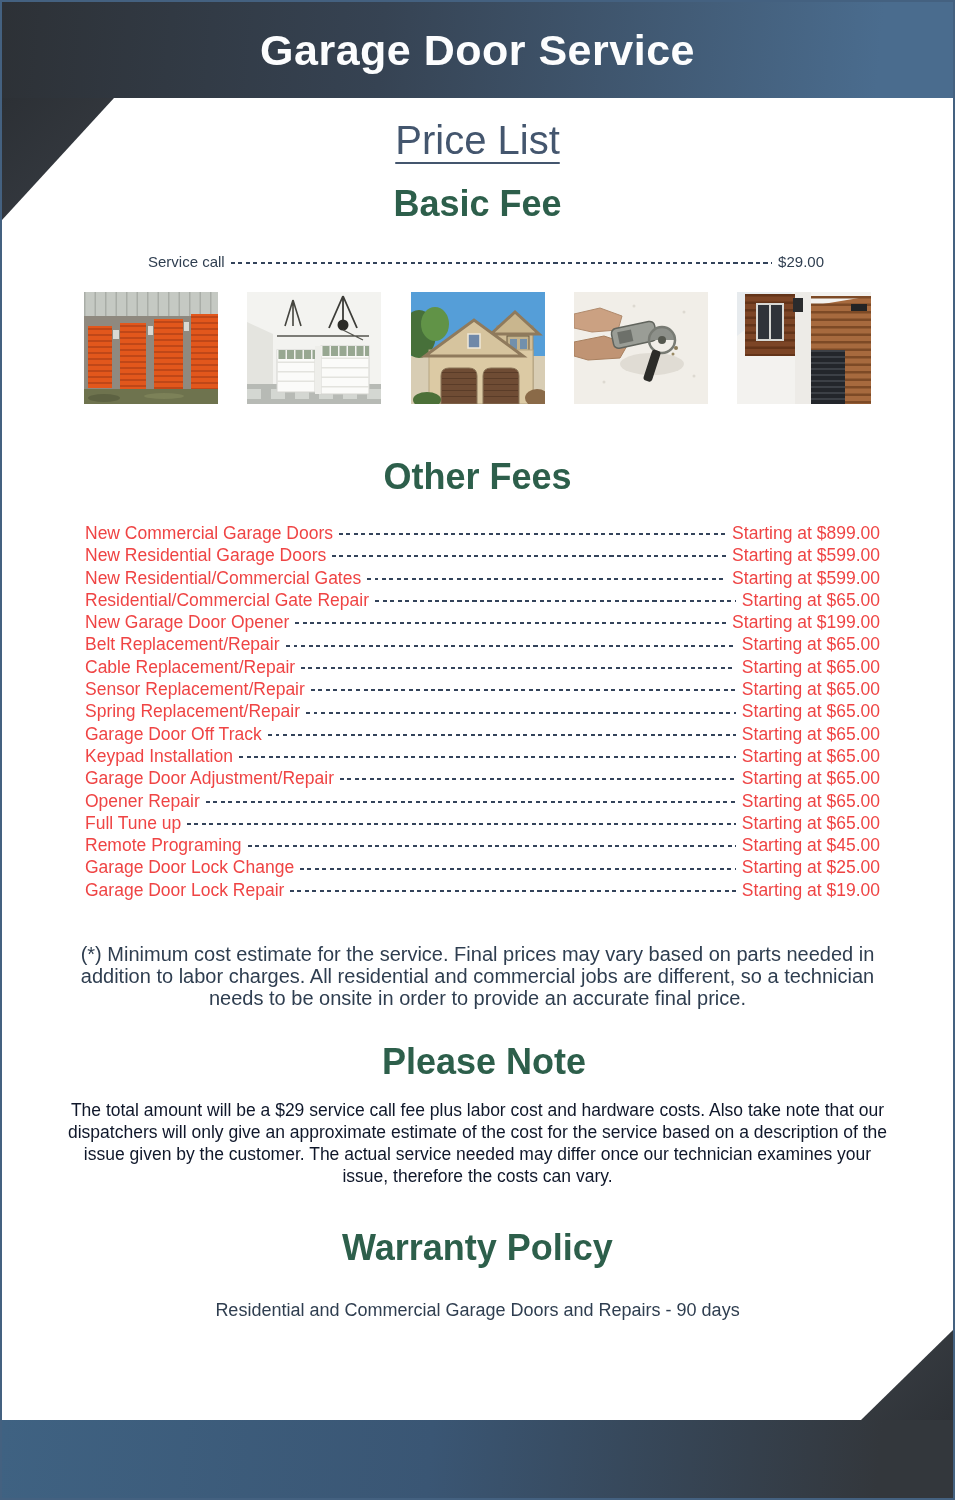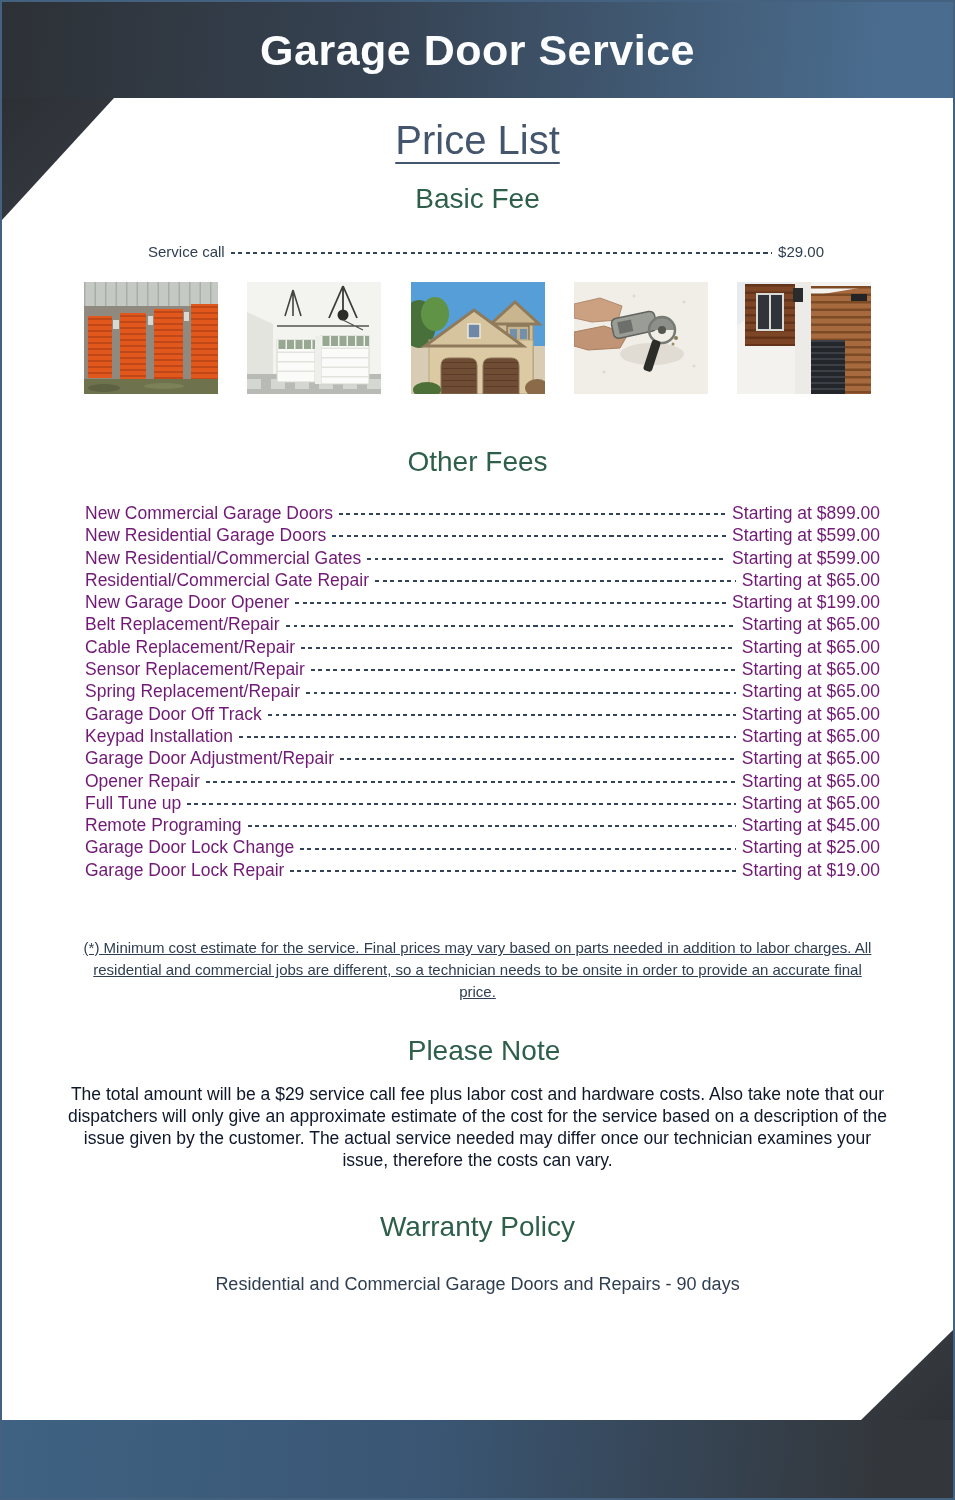--- a/index.html
+++ b/index.html
@@ -37,46 +37,46 @@
     background:linear-gradient(135deg,#3a3f45,#2e3237);
     clip-path:polygon(100% 0,100% 100%,0 100%);
   }
   .content { position:absolute; top:96px; left:0; right:0; text-align:center; }
   .price-title {
     display:inline-block; margin-top:20px;
     font-size:40px; color:#44566e;
     text-decoration:underline; text-decoration-thickness:2px; text-underline-offset:8px;
   }
   .section-heading {
-    font-size:28px; font-weight:normal; color:#2d5f4b; margin:0;
+    font-size:36px; font-weight:bold; color:#2d5f4b; margin:0;
   }
   .basic-heading { margin-top:20px; }
   .service-row {
     display:flex; align-items:center; width:676px; margin:28px 0 0 146px;
     font-size:15px; color:#2f3e50; text-align:left;
   }
   .leader {
     flex:1; height:2px; margin:0 6px; position:relative; top:1px;
     background-image:repeating-linear-gradient(to right,#33435a 0 4px,transparent 4px 7.5px);
   }
   .photos {
     display:flex; justify-content:space-between; padding:0 82px; margin-top:22px;
   }
   .photo { width:134px; height:112px; overflow:hidden; background:#eceae6; }
   .photo svg { display:block; }
   .other-heading { margin-top:52px; }
   .fees { width:795px; margin:24px 0 0 83px; }
   .fee-row {
     display:flex; align-items:center;
-    font-size:17.5px; line-height:22.3px; color:#701a75; text-align:left;
+    font-size:17.5px; line-height:22.3px; color:#ef4444; text-align:left;
   }
   .fee-price { white-space:nowrap; }
   .disclaimer {
-    width:800px; margin:56px auto 0;
-    font-size:15px; line-height:22px; color:#2f3e50;text-decoration:underline;
+    width:800px; margin:42px auto 0;
+    font-size:20px; line-height:22px; color:#2f3e50;
   }
   .please-heading { margin-top:32px;margin-left:13px; }
   .note-body {
     width:832px; margin:16px auto 0;
     font-size:17.5px; line-height:22px; color:#0f172a;
   }
   .warranty-heading { margin-top:40px; }
   .warranty-body { margin-top:31px; font-size:18px; color:#2f3e50;text-align:center; }
 </style>
 </head>

